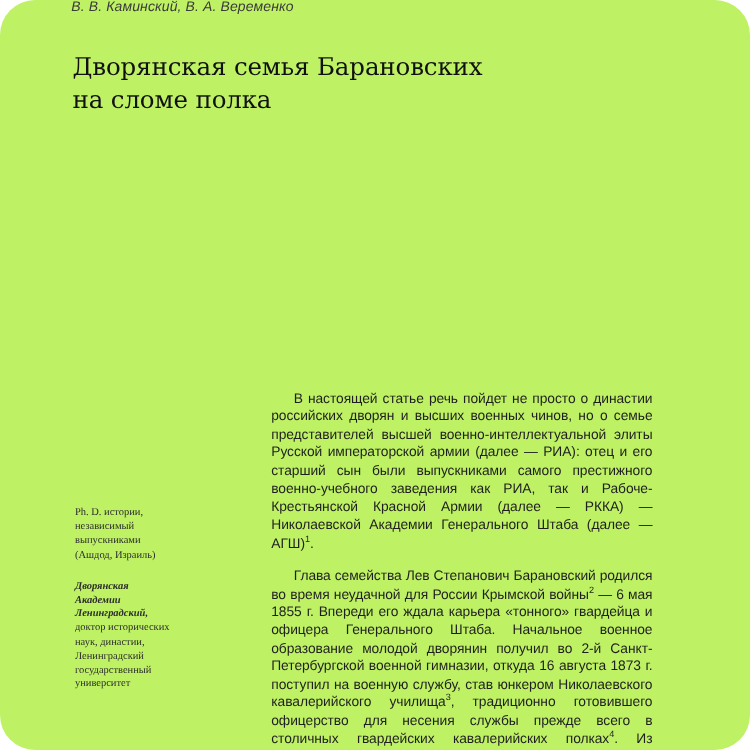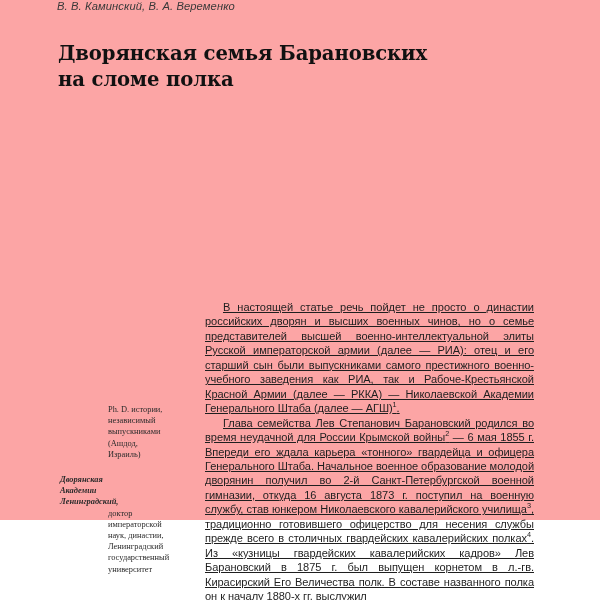--- a/index.html
+++ b/index.html
@@ -10,22 +10,23 @@
   body {
     width: 600px;
     height: 600px;
     overflow: hidden;
     font-family: "Liberation Serif", serif;
     color: #1a1a1a;
   }
   .page {
     position: relative;
     width: 600px;
-    height: 520px;
-    background: #fca5a5;
+    height: 600px;
+    background: #bef264;
+    border-radius: 28px;
   }
 
   
   .running-head {
     position: absolute;
     left: 57px;
     top: 0px;
     width: 480px;
     font-family: "Liberation Sans", sans-serif;
     font-style: italic;
@@ -35,21 +36,21 @@
     white-space: nowrap;
   }
 
   
   .title {
     position: absolute;
     left: 58px;
     top: 28px;
     width: 470px;
     font-family: "DejaVu Serif", serif;
-    font-weight: 700;
+    font-weight: 400;
     font-size: 19.6px;
     line-height: 26px;
     color: #111111;
     letter-spacing: -0.1px;
   }
   .title .line {
     display: block;
   }
 
   
@@ -64,39 +65,38 @@
     color: #2b2b2b;
   }
   .bio + .bio {
     margin-top: 14px;
   }
   .bio .name {
     font-weight: 700;
     font-style: italic;
   }
   .bio .name .l { display: block; }
-  .bio .rest .l { display: block; margin-left: 48px; }
+  .bio .rest .l { display: block; }
 
   
   .body-col {
     position: absolute;
     left: 205px;
     top: 300px;
     width: 329px;
     font-family: "Liberation Sans", sans-serif;
     font-size: 11.05px;
     line-height: 14.45px;
     color: #1f1f1f;
     text-align: justify;
     letter-spacing: -0.05px;
   }
   .body-col p {
-    margin: 0;
+    margin: 12px;
     text-indent: 18px;
-    text-decoration: underline;
   }
   sup {
     font-size: 0.66em;
     vertical-align: super;
     line-height: 0;
   }
 </style>
 </head>
 <body>
 
@@ -120,21 +120,21 @@
       </div>
     </div>
 
     <div class="bio">
       <div class="name">
         <span class="l">Дворянская</span>
         <span class="l">Академии</span>
         <span class="l">Ленинградский,</span>
       </div>
       <div class="rest">
-        <span class="l">доктор императорской</span>
+        <span class="l">доктор исторических</span>
         <span class="l">наук, династии,</span>
         <span class="l">Ленинградский</span>
         <span class="l">государственный</span>
         <span class="l">университет</span>
       </div>
     </div>
 
   </div>
 
   <div class="body-col">

